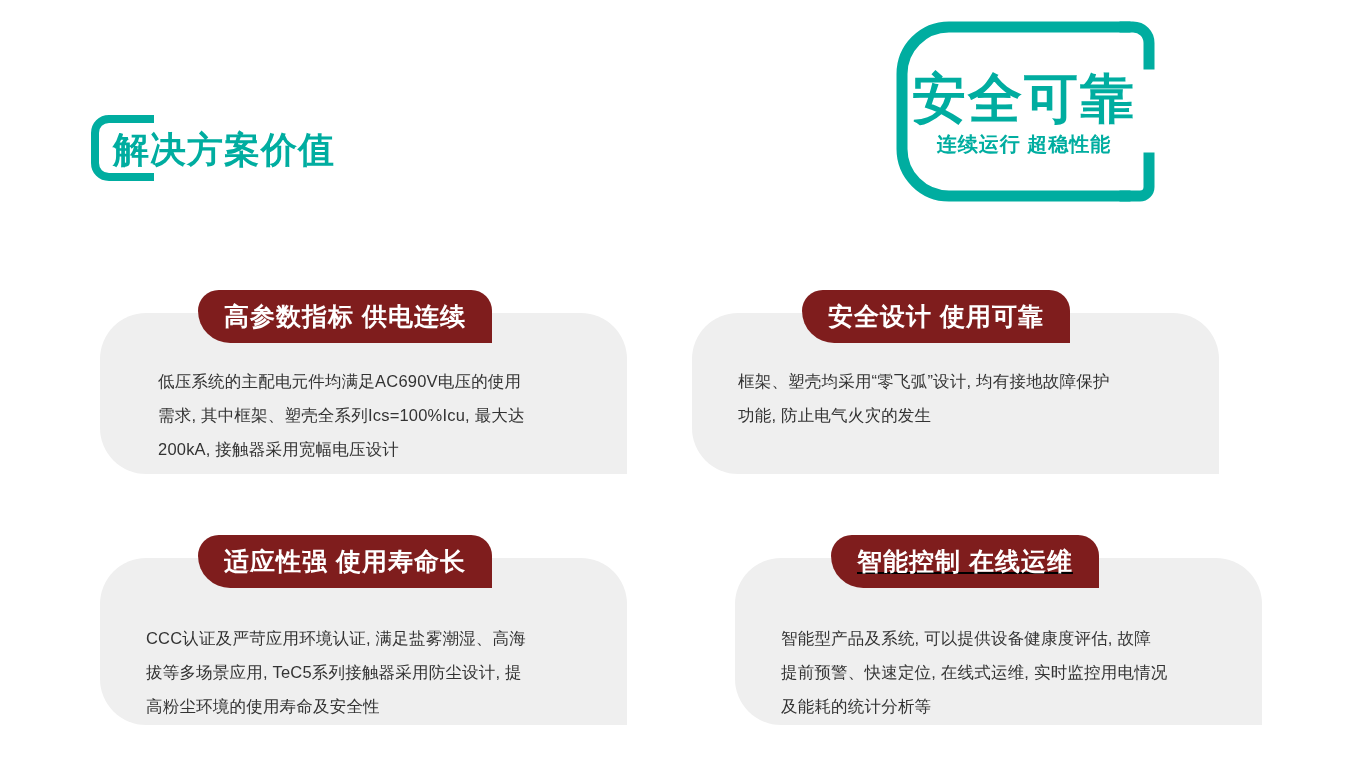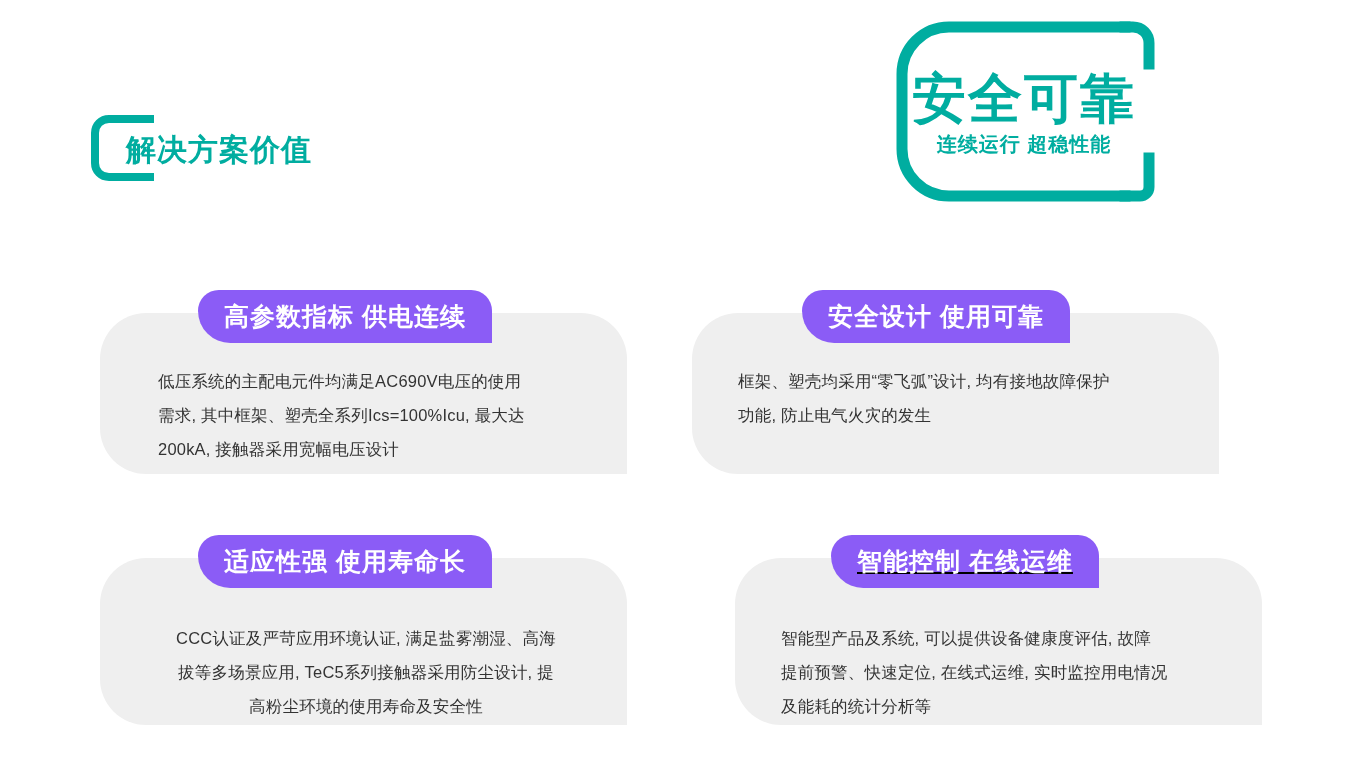--- a/index.html
+++ b/index.html
@@ -67,55 +67,54 @@
   .section-bracket {
     position: absolute;
     left: 0;
     top: 0;
   }
   .section-bracket svg { display: block; }
   .section-title {
     position: absolute;
     left: 23px;
     top: 13px;
-    font-size: 30px;
+    font-size: 36px;
     line-height: 46px;
     font-weight: bold;
     color: #00ada0;
     letter-spacing: 1px;
     white-space: nowrap;
-    margin-left: 13px;
   }
 
   
   .cards {
     position: absolute;
     left: 0;
     top: 0;
     width: 1350px;
     height: 782px;
   }
   .card {
     position: absolute;
     width: 527px;
     background: #efefef;
     border-radius: 46px 46px 0 46px;
   }
   .card.c0 { left: 100px; top: 313px; height: 161px; }
   .card.c1 { left: 692px; top: 313px; height: 161px; }
-  .card.c2 { left: 100px; top: 558px; height: 167px; text-align: center; }
+  .card.c2 { left: 100px; top: 558px; height: 167px; }
   .card.c3 { left: 735px; top: 558px; height: 167px; }
 
   .card-pill {
     position: absolute;
     top: -23px;
     left: 98px;
     height: 53px;
     padding: 0 26px;
-    background: #8b5cf6;
+    background: #7f1d1d;
     border-radius: 22px 22px 0 34px;
     display: flex;
     align-items: center;
     justify-content: center;
   }
   .card.c1 .card-pill { left: 110px; }
   .card.c2 .card-pill { left: 98px; }
   .card.c3 .card-pill { left: 96px; text-decoration: underline; }
 
   .card-pill-label {

